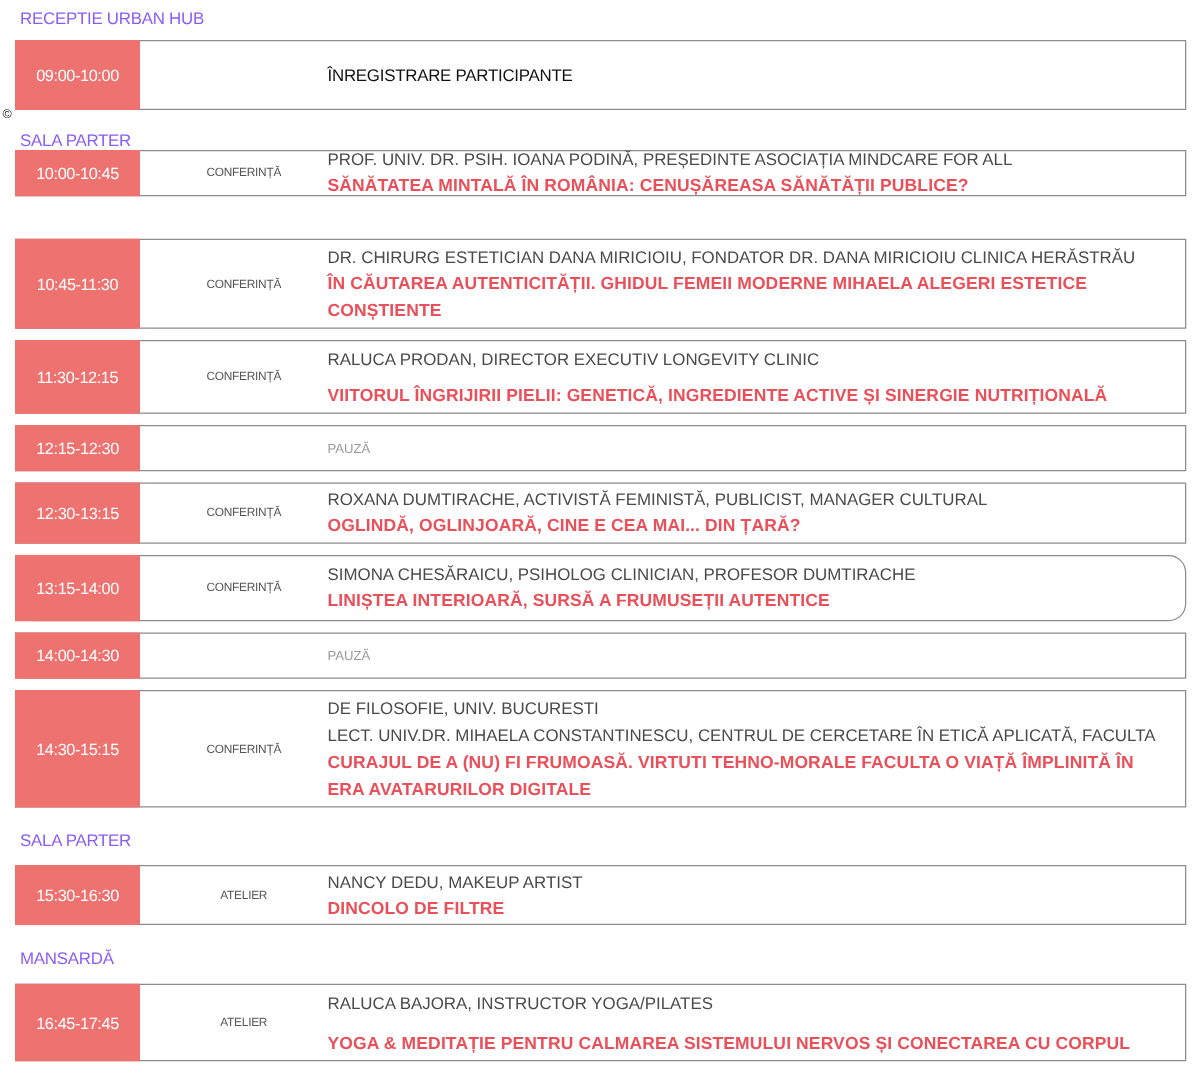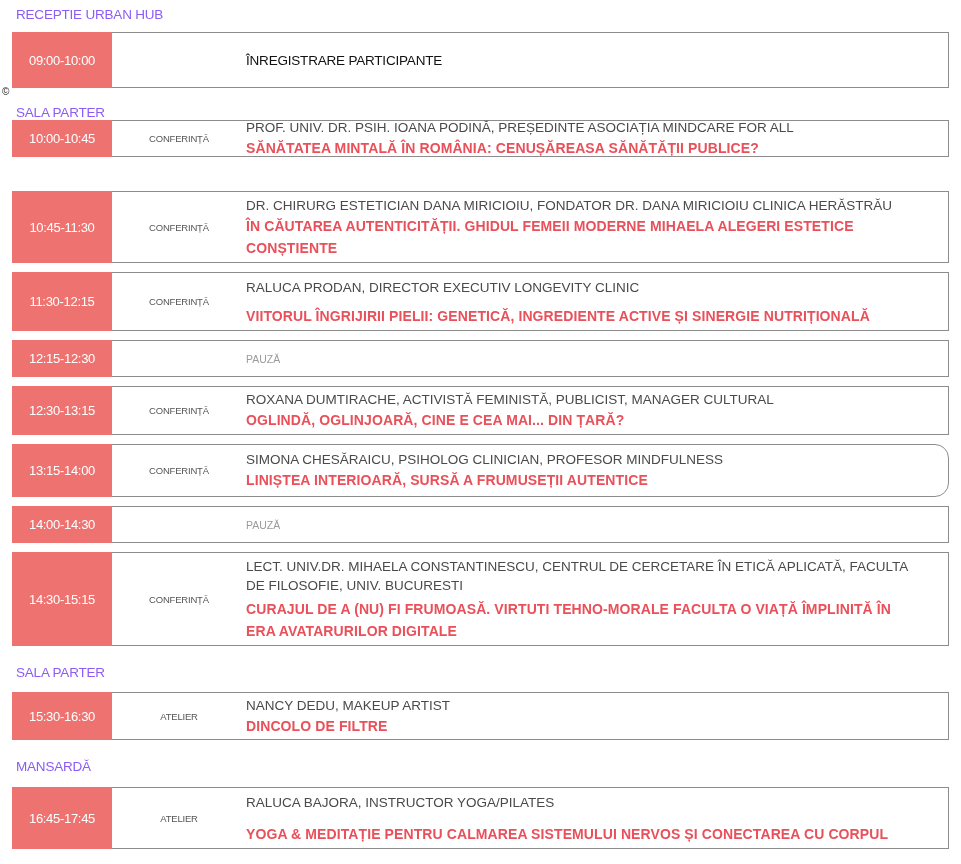--- a/index.html
+++ b/index.html
@@ -10,21 +10,21 @@
       letter-spacing: -0.2px;
     }
     .row {
       position: absolute; left: 12px; width: 937px;
       border: 1px solid #8c8c8c; background: #fff;
       display: flex; overflow: visible;
     }
     .time {
       width: 100px; flex: 0 0 100px; background: #ee7370; color: #ffffff;
       font-size: 13px; display: flex; align-items: center; justify-content: center;
-      letter-spacing: -0.3px; margin: -1px 0 -1px -1px;
+      letter-spacing: -0.3px; margin: -1px 16px -1px -1px;
     }
     .type {
       width: 134px; flex: 0 0 134px; color: #555555; font-size: 9.5px;
       display: flex; align-items: center; justify-content: center;
       letter-spacing: -0.2px; text-transform: uppercase;
     }
     .content {
       flex: 1 1 auto; padding-left: 0px; display: flex; flex-direction: column;
       justify-content: center; white-space: nowrap; overflow: visible;
     }
@@ -96,39 +96,39 @@
   <div class="content">
     <span class="speaker">ROXANA DUMTIRACHE, ACTIVISTĂ FEMINISTĂ, PUBLICIST, MANAGER CULTURAL</span>
     <span class="title">OGLINDĂ, OGLINJOARĂ, CINE E CEA MAI... DIN ȚARĂ?</span>
   </div>
 </div>
 
 <div class="row" style="top:444px; height:53px;border-radius:14px;">
   <div class="time">13:15-14:00</div>
   <div class="type">CONFERINȚĂ</div>
   <div class="content">
-    <span class="speaker">SIMONA CHESĂRAICU, PSIHOLOG CLINICIAN, PROFESOR MINDFULNESS</span>
+    <span class="speaker">SIMONA CHESĂRAICU, PSIHOLOG CLINICIAN, PROFESOR DUMTIRACHE</span>
     <span class="title">LINIȘTEA INTERIOARĂ, SURSĂ A FRUMUSEȚII AUTENTICE</span>
   </div>
 </div>
 
 <div class="row" style="top:506px; height:37px;">
   <div class="time">14:00-14:30</div>
   <div class="type"></div>
   <div class="content">
     <span class="pause">PAUZĂ</span>
   </div>
 </div>
 
 <div class="row" style="top:552px; height:94px;">
   <div class="time">14:30-15:15</div>
   <div class="type">CONFERINȚĂ</div>
   <div class="content">
+    <span class="speaker" style="margin-bottom:3px;">DE FILOSOFIE, UNIV. BUCURESTI</span>
     <span class="speaker">LECT. UNIV.DR. MIHAELA CONSTANTINESCU, CENTRUL DE CERCETARE ÎN ETICĂ APLICATĂ, FACULTA</span>
-    <span class="speaker" style="margin-bottom:3px;">DE FILOSOFIE, UNIV. BUCURESTI</span>
     <span class="title">CURAJUL DE A (NU) FI FRUMOASĂ. VIRTUTI TEHNO-MORALE FACULTA O VIAȚĂ ÎMPLINITĂ ÎN</span>
     <span class="title">ERA AVATARURILOR DIGITALE</span>
   </div>
 </div>
 
 <div class="section-title" style="top:665px;">SALA PARTER</div>
 
 <div class="row" style="top:692px; height:48px;">
   <div class="time">15:30-16:30</div>
   <div class="type">ATELIER</div>

